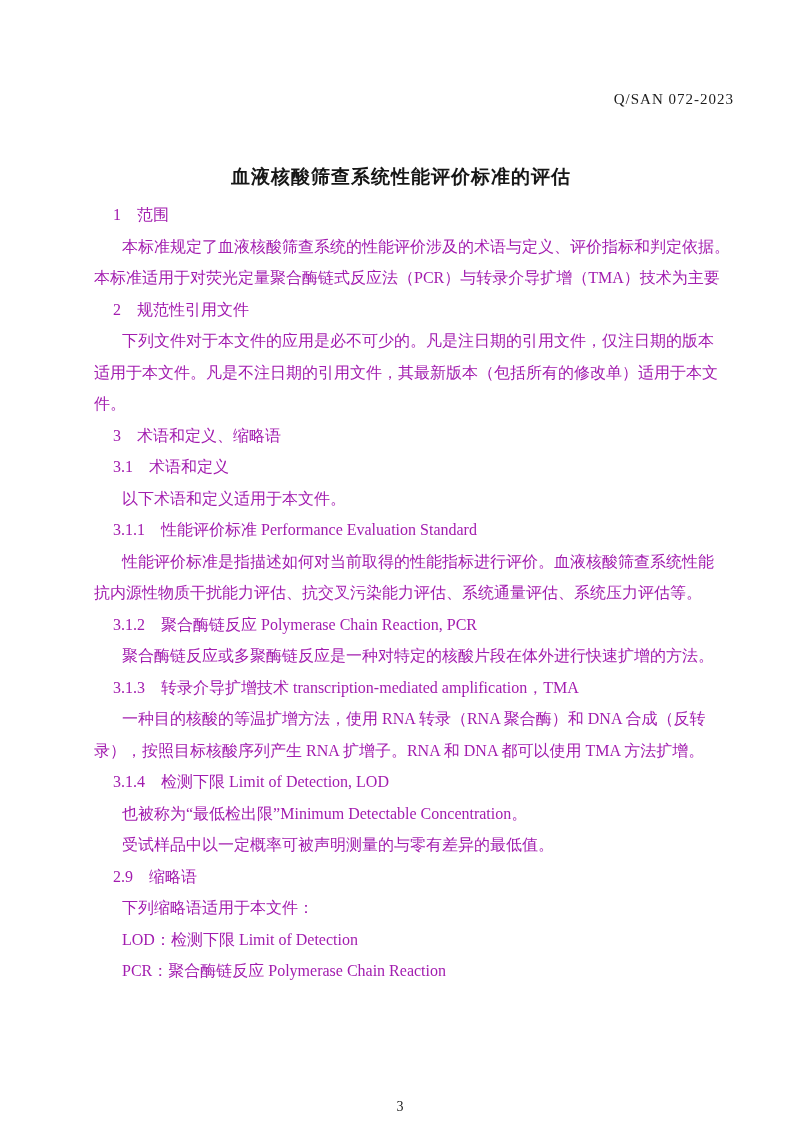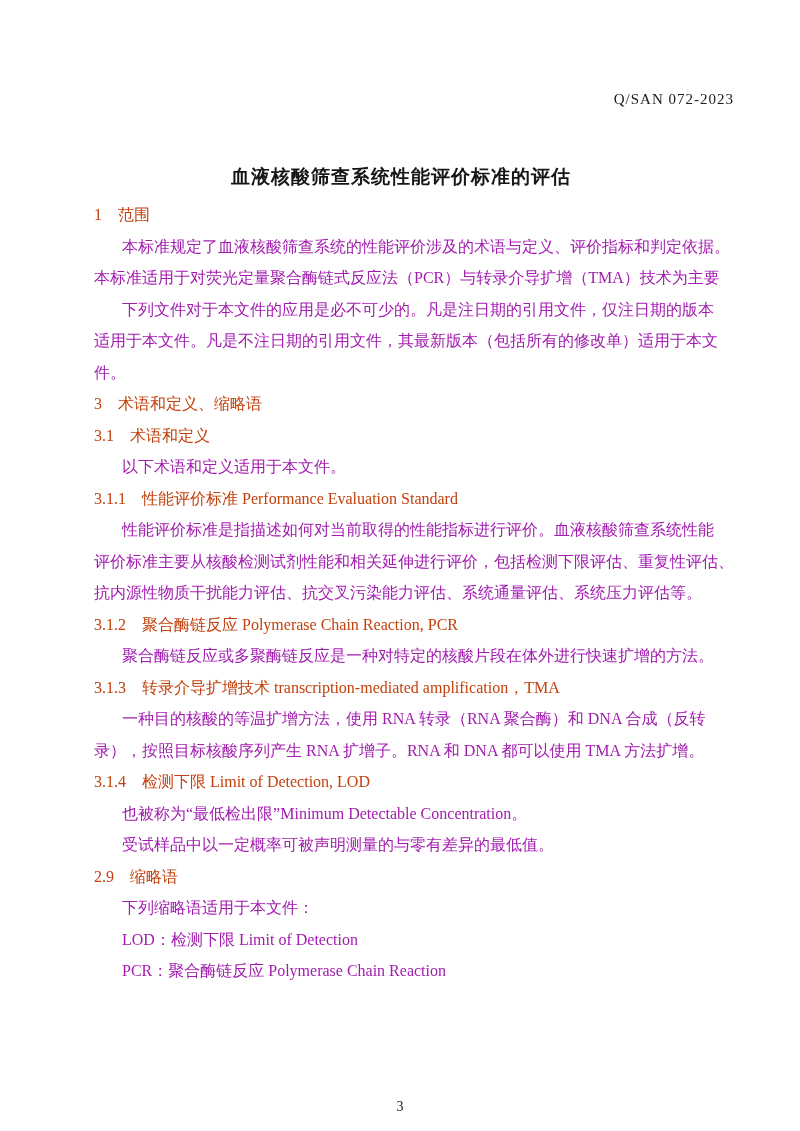--- a/index.html
+++ b/index.html
@@ -46,21 +46,22 @@
     height: 31.5px;
     line-height: 31.5px;
     font-size: 16px;
     white-space: nowrap;
     color: #a21caf;
   }
   .line.indent {
     padding-left: 28px;
   }
   .line.heading {
-    color: #c2410c;
+    color: #a21caf;
+    margin-left: 19px;
   }
   .doc-footer {
     position: absolute;
     top: 1099px;
     left: 0;
     width: 100%;
     text-align: center;
     font-size: 14px;
     color: #1b1b1b;
   }
@@ -70,29 +71,29 @@
 
 <div class="page">
   <div class="doc-header">
     <span>Q/SAN 072-2023</span>
   </div>
   <h1 class="doc-title">血液核酸筛查系统性能评价标准的评估</h1>
   <div class="doc-body" id="doc-body">
       <div class="line heading">1　范围</div>
       <div class="line indent">本标准规定了血液核酸筛查系统的性能评价涉及的术语与定义、评价指标和判定依据。</div>
       <div class="line cont">本标准适用于对荧光定量聚合酶链式反应法（PCR）与转录介导扩增（TMA）技术为主要</div>
+      <div class="line heading">2　规范性引用文件</div>
       <div class="line indent">下列文件对于本文件的应用是必不可少的。凡是注日期的引用文件，仅注日期的版本</div>
       <div class="line cont">适用于本文件。凡是不注日期的引用文件，其最新版本（包括所有的修改单）适用于本文</div>
       <div class="line cont">件。</div>
       <div class="line heading">3　术语和定义、缩略语</div>
       <div class="line heading">3.1　术语和定义</div>
       <div class="line indent">以下术语和定义适用于本文件。</div>
       <div class="line heading">3.1.1　性能评价标准 Performance Evaluation Standard</div>
       <div class="line indent">性能评价标准是指描述如何对当前取得的性能指标进行评价。血液核酸筛查系统性能</div>
-      <div class="line cont">评价标准主要从核酸检测试剂性能和相关延伸进行评价，包括检测下限评估、重复性评估、</div>
       <div class="line cont">抗内源性物质干扰能力评估、抗交叉污染能力评估、系统通量评估、系统压力评估等。</div>
       <div class="line heading">3.1.2　聚合酶链反应 Polymerase Chain Reaction, PCR</div>
       <div class="line indent">聚合酶链反应或多聚酶链反应是一种对特定的核酸片段在体外进行快速扩增的方法。</div>
       <div class="line heading">3.1.3　转录介导扩增技术 transcription-mediated amplification，TMA</div>
       <div class="line indent">一种目的核酸的等温扩增方法，使用 RNA 转录（RNA 聚合酶）和 DNA 合成（反转</div>
       <div class="line cont">录），按照目标核酸序列产生 RNA 扩增子。RNA 和 DNA 都可以使用 TMA 方法扩增。</div>
       <div class="line heading">3.1.4　检测下限 Limit of Detection, LOD</div>
       <div class="line indent">也被称为“最低检出限”Minimum Detectable Concentration。</div>
       <div class="line indent">受试样品中以一定概率可被声明测量的与零有差异的最低值。</div>
       <div class="line heading">2.9　缩略语</div>

